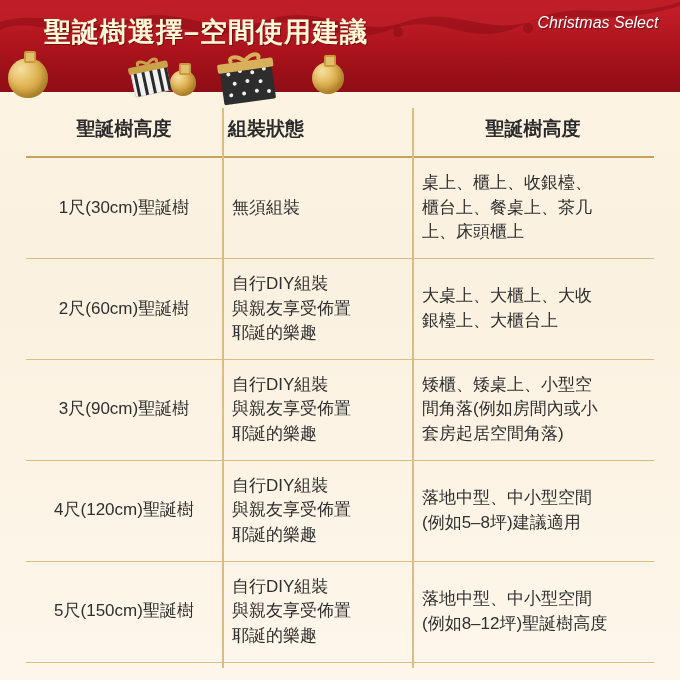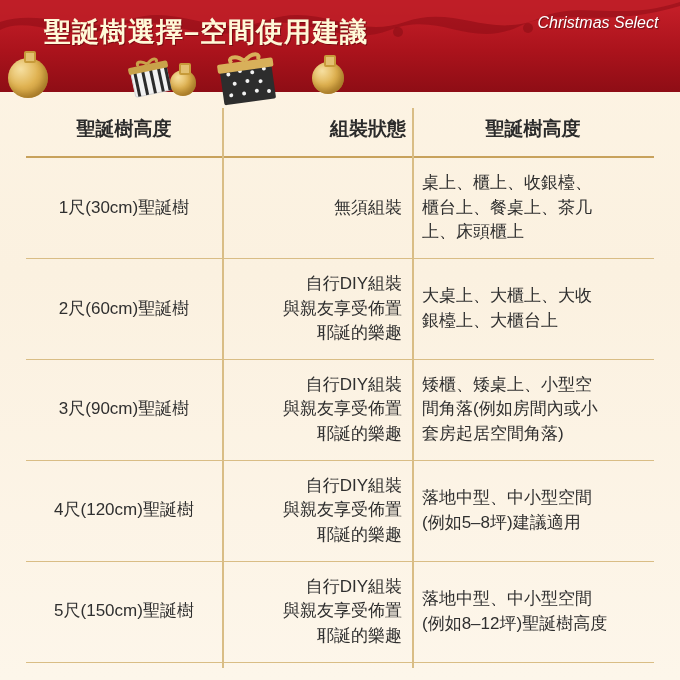--- a/index.html
+++ b/index.html
@@ -135,21 +135,21 @@
     font-size: 17px;
     color: #2f2f2f;
     padding: 13px 10px;
     vertical-align: middle;
     border-bottom: 1.5px solid #d9bd85;
     line-height: 1.45;
     margin-left: 24px;
   }
   table.spec tr.last td { border-bottom: 1.5px solid #d9bd85; }
   .col-h { width: 196px; text-align: center; }
-  .col-a { width: 190px; text-align: right; }
+  .col-a { width: 190px; text-align: left; }
   .col-s { width: 242px; text-align: left; padding-left: 14px; }
   .vline-1, .vline-2 {
     position: absolute;
     top: 4px;
     width: 1.5px;
     background: #d9bd85;
   }
   .vline-1 { left: 196px; height: 560px; }
   .vline-2 { left: 386px; height: 560px; }
   .cell-lines div { white-space: nowrap; }

